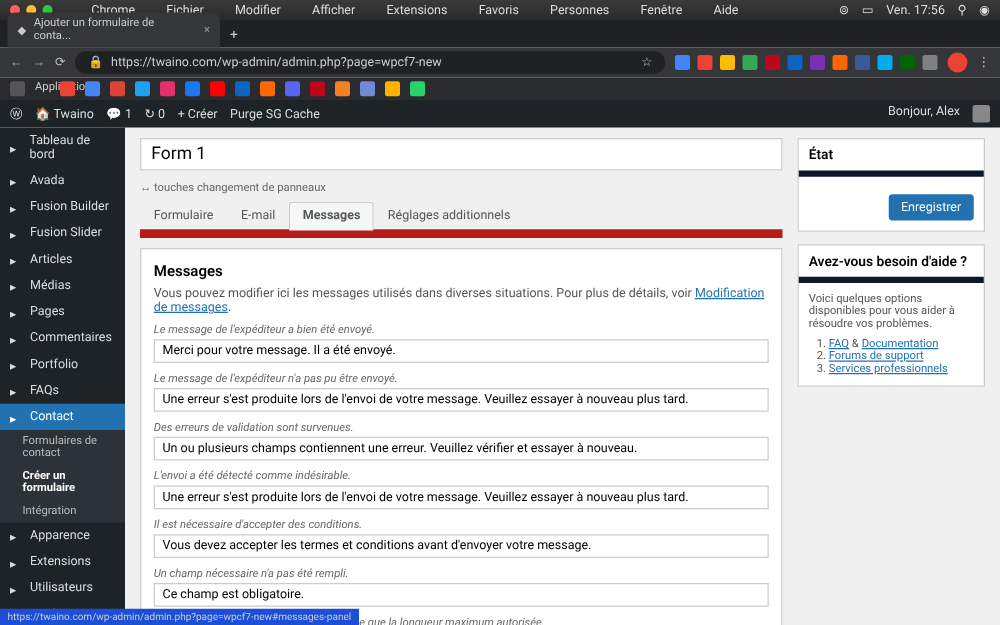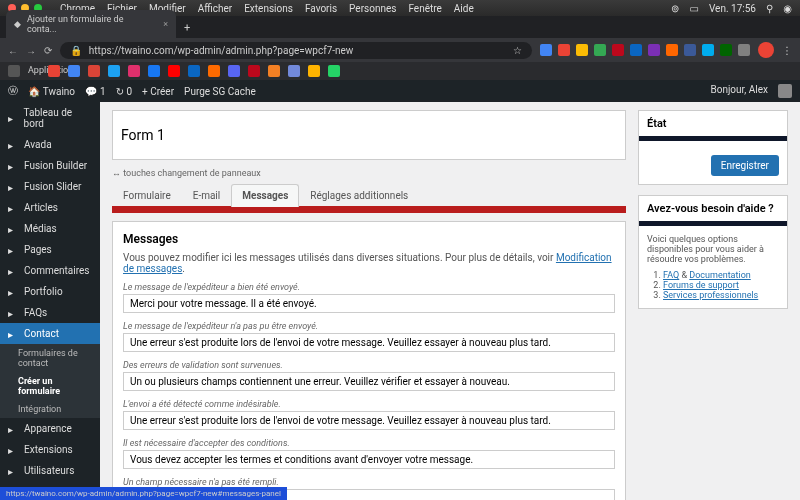--- a/index.html
+++ b/index.html
@@ -1,17 +1,17 @@
 <!DOCTYPE html>
 <html><head>
 <meta charset="utf-8">
 <style>
 *{margin:0;padding:0;box-sizing:border-box;font-family:-apple-system,BlinkMacSystemFont,"Segoe UI",Roboto,sans-serif}
 body{background:#f0f0f1;width:800px;height:500px;overflow:hidden;font-size:11px}
-.macbar{height:16px;background:linear-gradient(#3a3a3a,#2a2a2a);display:flex;align-items:center;color:#ddd;padding:0 8px;gap:12px;font-size:10px}
+.macbar{height:16px;background:linear-gradient(#3a3a3a,#2a2a2a);display:flex;align-items:center;color:#ddd;padding:0 8px;gap:25px;font-size:10px}
 .macbar .dots{display:flex;gap:5px;margin-right:6px}
 .dot{width:8px;height:8px;border-radius:50%}
 .dot.r{background:#ff5f56}.dot.y{background:#ffbd2e}.dot.g{background:#27c93f}
 .macbar .right{margin-left:auto;display:flex;gap:10px;align-items:center}
 .chrometabs{height:22px;background:#202124;display:flex;align-items:flex-end}
 .tab{background:#35363a;color:#ccc;padding:4px 8px;font-size:9px;border-radius:6px 6px 0 0;margin-left:6px;display:flex;align-items:center;gap:6px;max-width:170px}
 .tab .x{margin-left:6px;color:#999}
 .addr{height:24px;background:#35363a;display:flex;align-items:center;padding:0 8px;gap:8px;color:#ccc;font-size:10px}
 .addr .navbtn{color:#bbb}
 .addr .url{background:#202124;border-radius:12px;padding:3px 10px;flex:1;display:flex;align-items:center;gap:6px;color:#ccc}
@@ -25,21 +25,21 @@
 .main{display:flex;height:calc(500px - 16px - 22px - 24px - 18px - 22px)}
 .sidebar{width:100px;background:#1d2327;color:#ddd;font-size:10px;overflow:hidden}
 .sidebar .item{padding:5px 8px;display:flex;align-items:center;gap:6px;cursor:pointer}
 .sidebar .item.active{background:#2271b1;color:#fff}
 .sidebar .sub{background:#2c3338;padding:4px 8px 4px 18px;font-size:9px;color:#bbb}
 .sidebar .sub.cur{color:#fff;font-weight:bold}
 .content{flex:1;padding:8px 12px;overflow-y:auto}
 .row{display:flex;gap:12px}
 .colmain{flex:1}
 .colside{width:150px}
-.titleinput{width:100%;padding:16px 8px;border:1px solid #ccc;background:#fff;font-size:14px;margin-bottom:8px}
+.titleinput{width:100%;padding:4px 8px;border:1px solid #ccc;background:#fff;font-size:14px;margin-bottom:8px}
 .kbd{font-size:9px;color:#666;margin-bottom:6px}
 .tabs{border-bottom:7px solid #b91c1c;display:flex;gap:0;margin-bottom:8px;font-size:10px}
 .tabs .tb{padding:5px 10px;border:1px solid transparent;border-bottom:none;color:#555;cursor:pointer}
 .tabs .tb.active{border-color:#ccc;background:#f6f7f7;font-weight:bold;border-radius:3px 3px 0 0;margin-bottom:-1px}
 .panel{background:#fff;border:1px solid #ccc;padding:10px;font-size:10px}
 .panel h2{font-size:12px;font-weight:600;margin-bottom:6px}
 .panel .intro{color:#555;margin-bottom:8px}
 .panel .intro a{color:#2271b1}
 .fld{margin-bottom:8px}
 .fld .lbl{font-style:italic;color:#666;font-size:9px;margin-bottom:2px}

